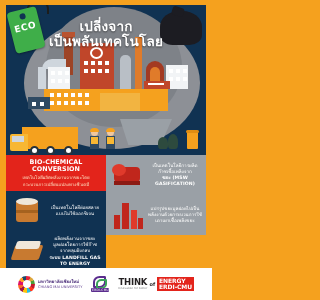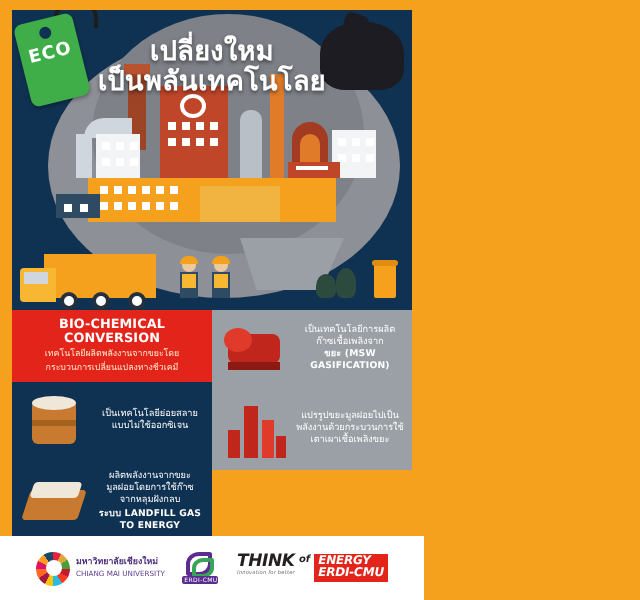--- a/index.html
+++ b/index.html
@@ -114,21 +114,21 @@
   .erdi{display:flex;align-items:center;gap:3px;}
   .erdi-mark{width:18px;height:16px;position:relative;}
   .erdi-leaf{position:absolute;left:2px;top:0;width:13px;height:12px;
              border:2.2px solid #5b2d8e;border-radius:50% 10% 50% 10%;box-sizing:border-box;}
   .erdi-leaf2{position:absolute;left:5px;top:3px;width:11px;height:10px;
              border:2px solid #3aa35a;border-radius:50% 10% 50% 10%;box-sizing:border-box;}
   .erdi-bar{position:absolute;left:0;bottom:0;width:18px;height:4px;background:#5b2d8e;
             border-radius:1px;}
   .erdi-bar span{color:#fff;font-size:3px;line-height:4px;display:block;text-align:center;
                  letter-spacing:.2px;}
-  .think{display:flex;gap:2px;font-style:italic;}
+  .think{display:flex;align-items:center;gap:2px;}
   .think-w{font-size:8.5px;font-weight:bold;color:#231f20;letter-spacing:-.2px;line-height:1;}
   .think-sub{font-size:2.6px;color:#6d6e71;letter-spacing:.1px;}
   .of{font-size:5px;font-weight:bold;color:#231f20;}
   .energy{background:#E3241B;padding:1px 2px;}
   .energy div{color:#fff;font-weight:bold;font-size:6px;line-height:1.05;letter-spacing:-.1px;}
 </style>
 </head>
 <body>
 
 <div class="poster">
@@ -215,21 +215,21 @@
       <div class="bush" style="left:152px;"></div>
       <div class="bush" style="left:162px;height:15px;"></div>
       <div class="bin"></div>
       <div class="bin-lid"></div>
     </div>
 
     <div class="bag"></div>
     <div class="bag-tie"></div>
 
     <div class="title">
-      <span class="t1">เปลี่ยงใหม</span>
+      <span class="t1">เปลี่งจาก</span>
       <span class="t2">เป็นพลันเทคโนโลย</span>
     </div>
 
     <div class="ecotag">
       <div class="eco-string"></div>
       <div class="eco-body">
         <div class="eco-hole"></div>
         <div class="eco-text">ECO</div>
       </div>
     </div>

